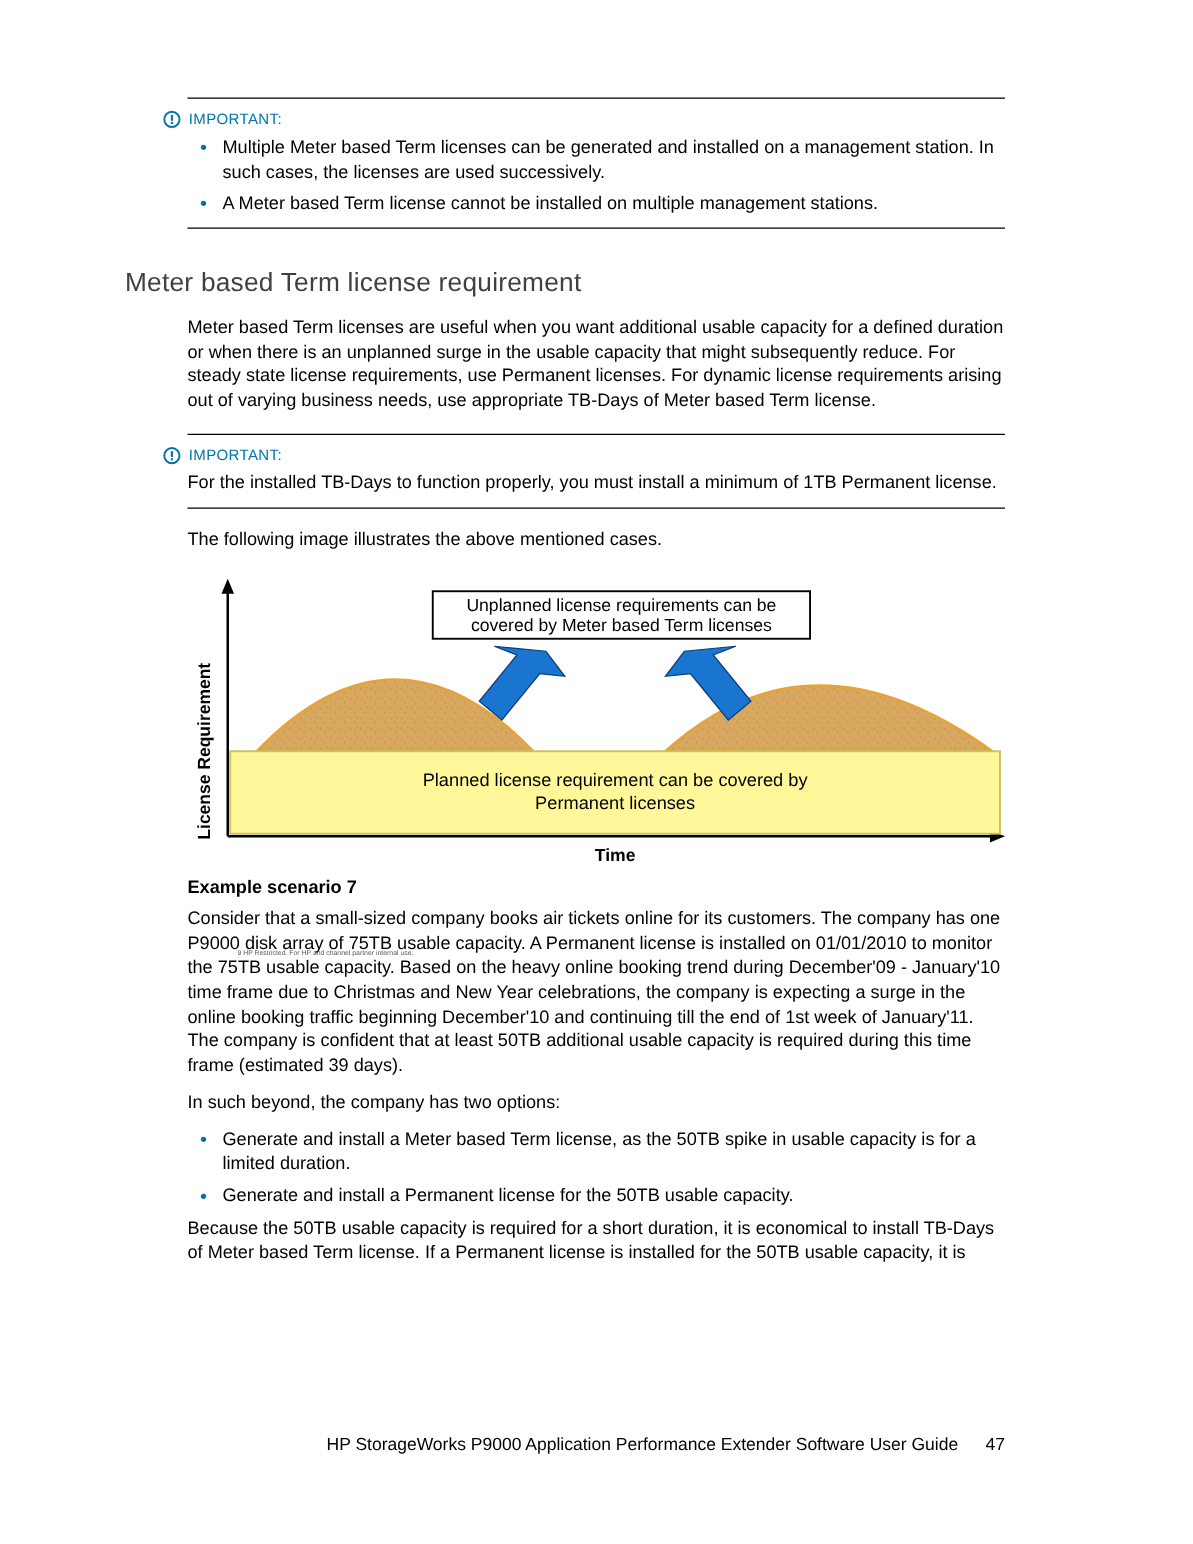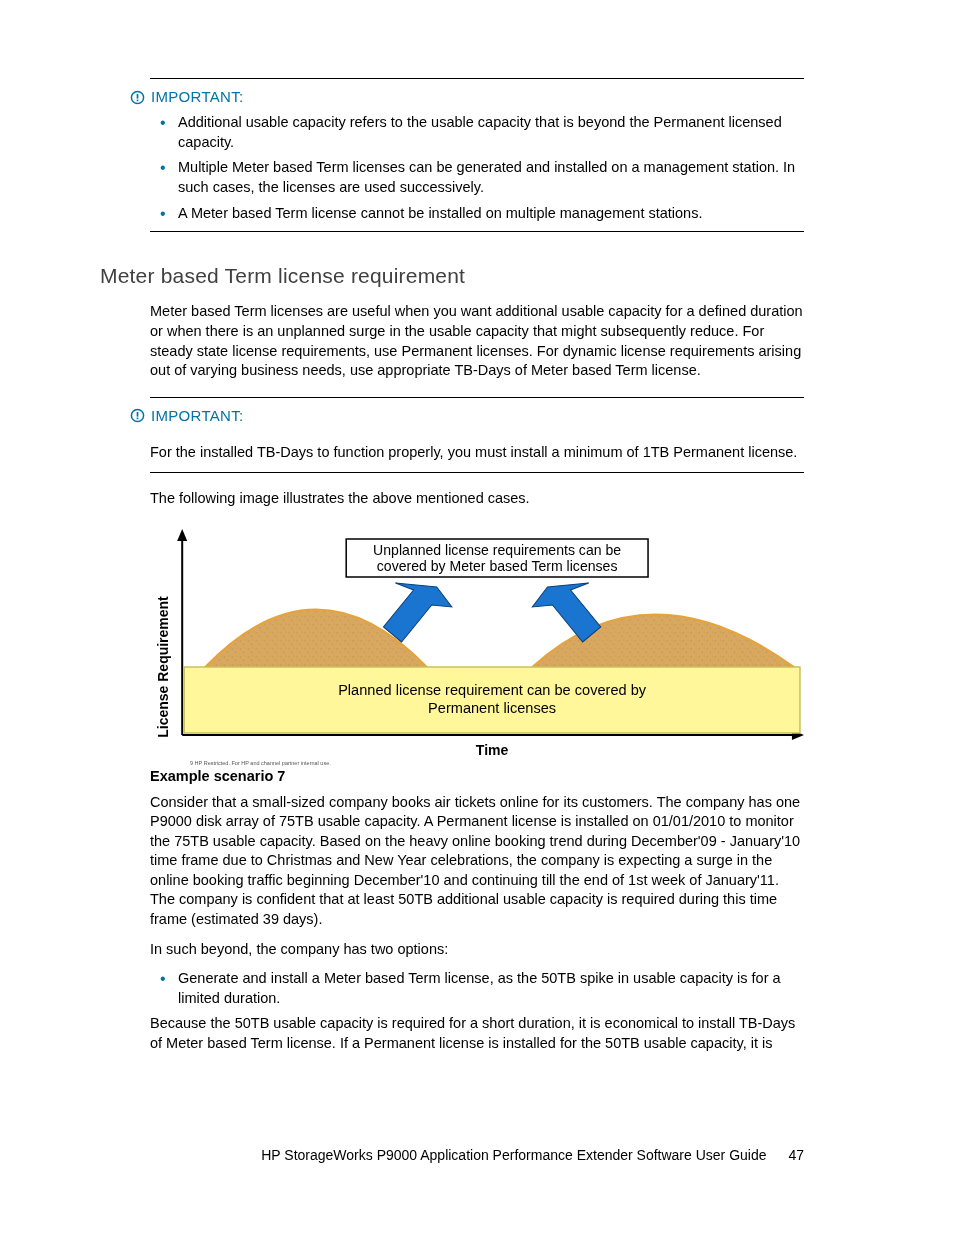--- a/index.html
+++ b/index.html
@@ -11,21 +11,21 @@
     color: #000;
     position: relative;
     padding: 70px 150px 0 150px;
     font-size: 14.5px;
     line-height: 1.35;
   }
   .hr { border-top: 1.5px solid #000; margin: 8px 0; }
   .important-block { margin: 0; }
   .important-label {
     color: #0073a8;
-    font-size: 15px;
+    font-size: 12px;
     font-weight: 400;
     letter-spacing: 0.3px;
     display: flex;
     align-items: center;
     gap: 6px;
     margin-left: -20px;
   }
   .important-icon {
     width: 15px; height: 15px;
     display: inline-flex; align-items: center; justify-content: center;
@@ -73,21 +73,20 @@
     <span class="important-icon">
       <svg viewBox="0 0 16 16">
           <circle cx="8" cy="8" r="6.5" fill="none" stroke="#0073a8" stroke-width="1.6"></circle>
           <rect x="7.1" y="4.2" width="1.8" height="5" fill="#0073a8"></rect>
           <rect x="7.1" y="10.2" width="1.8" height="1.8" fill="#0073a8"></rect>
         </svg>
     </span>
     <span>IMPORTANT:</span>
   </div>
   <ul class="bullets">
-    <li><span>Additional usable capacity refers to the usable capacity that is beyond the Permanent licensed capacity.</span></li>
     <li><span>Multiple Meter based Term licenses can be generated and installed on a management station. In such cases, the licenses are used successively.</span></li>
     <li><span>A Meter based Term license cannot be installed on multiple management stations.</span></li>
   </ul>
 </div>
 <div class="hr"></div>
 
 <h2 class="section">Meter based Term license requirement</h2>
 <p class="body">Meter based Term licenses are useful when you want additional usable capacity for a defined duration or when there is an unplanned surge in the usable capacity that might subsequently reduce. For steady state license requirements, use Permanent licenses. For dynamic license requirements arising out of varying business needs, use appropriate TB-Days of Meter based Term license.</p>
 
 <div class="hr" style="margin-top:16px"></div>
@@ -95,21 +94,21 @@
   <div class="important-label">
     <span class="important-icon">
       <svg viewBox="0 0 16 16">
           <circle cx="8" cy="8" r="6.5" fill="none" stroke="#0073a8" stroke-width="1.6"></circle>
           <rect x="7.1" y="4.2" width="1.8" height="5" fill="#0073a8"></rect>
           <rect x="7.1" y="10.2" width="1.8" height="1.8" fill="#0073a8"></rect>
         </svg>
     </span>
     <span>IMPORTANT:</span>
   </div>
-  <p class="body" style="margin-top:17px">For the installed TB-Days to function properly, you must install a minimum of 1TB Permanent license.</p>
+  <p class="body" style="margin-top:4px">For the installed TB-Days to function properly, you must install a minimum of 1TB Permanent license.</p>
 </div>
 <div class="hr"></div>
 
 <p class="body" style="margin-top:16px">The following image illustrates the above mentioned cases.</p>
 
 <div class="figure">
 <svg viewBox="0 0 650 232" preserveAspectRatio="none">
   <defs>
     <pattern id="tex" patternUnits="userSpaceOnUse" width="8" height="8">
       <rect width="8" height="8" fill="#d9a860"></rect>
@@ -148,19 +147,20 @@
 </svg>
 </div>
 
 <div class="fignote">9    HP Restricted. For HP and channel partner internal use.</div>
 
 <p class="ex-title">Example scenario 7</p>
 <p class="body">Consider that a small-sized company books air tickets online for its customers. The company has one P9000 disk array of 75TB usable capacity. A Permanent license is installed on 01/01/2010 to monitor the 75TB usable capacity. Based on the heavy online booking trend during December'09 - January'10 time frame due to Christmas and New Year celebrations, the company is expecting a surge in the online booking traffic beginning December'10 and continuing till the end of 1st week of January'11. The company is confident that at least 50TB additional usable capacity is required during this time frame (estimated 39 days).</p>
 <p class="body">In such beyond, the company has two options:</p>
 <ul class="bullets">
   <li><span>Generate and install a Meter based Term license, as the 50TB spike in usable capacity is for a limited duration.</span></li>
+  <li><span>Generate and install a Permanent license for the 50TB usable capacity.</span></li>
 </ul>
 <p class="body">Because the 50TB usable capacity is required for a short duration, it is economical to install TB-Days of Meter based Term license. If a Permanent license is installed for the 50TB usable capacity, it is</p>
 
 <div class="footer">
   <span>HP StorageWorks P9000 Application Performance Extender Software User Guide</span>
   <span class="pn">47</span>
 </div>
 
 </body></html>

